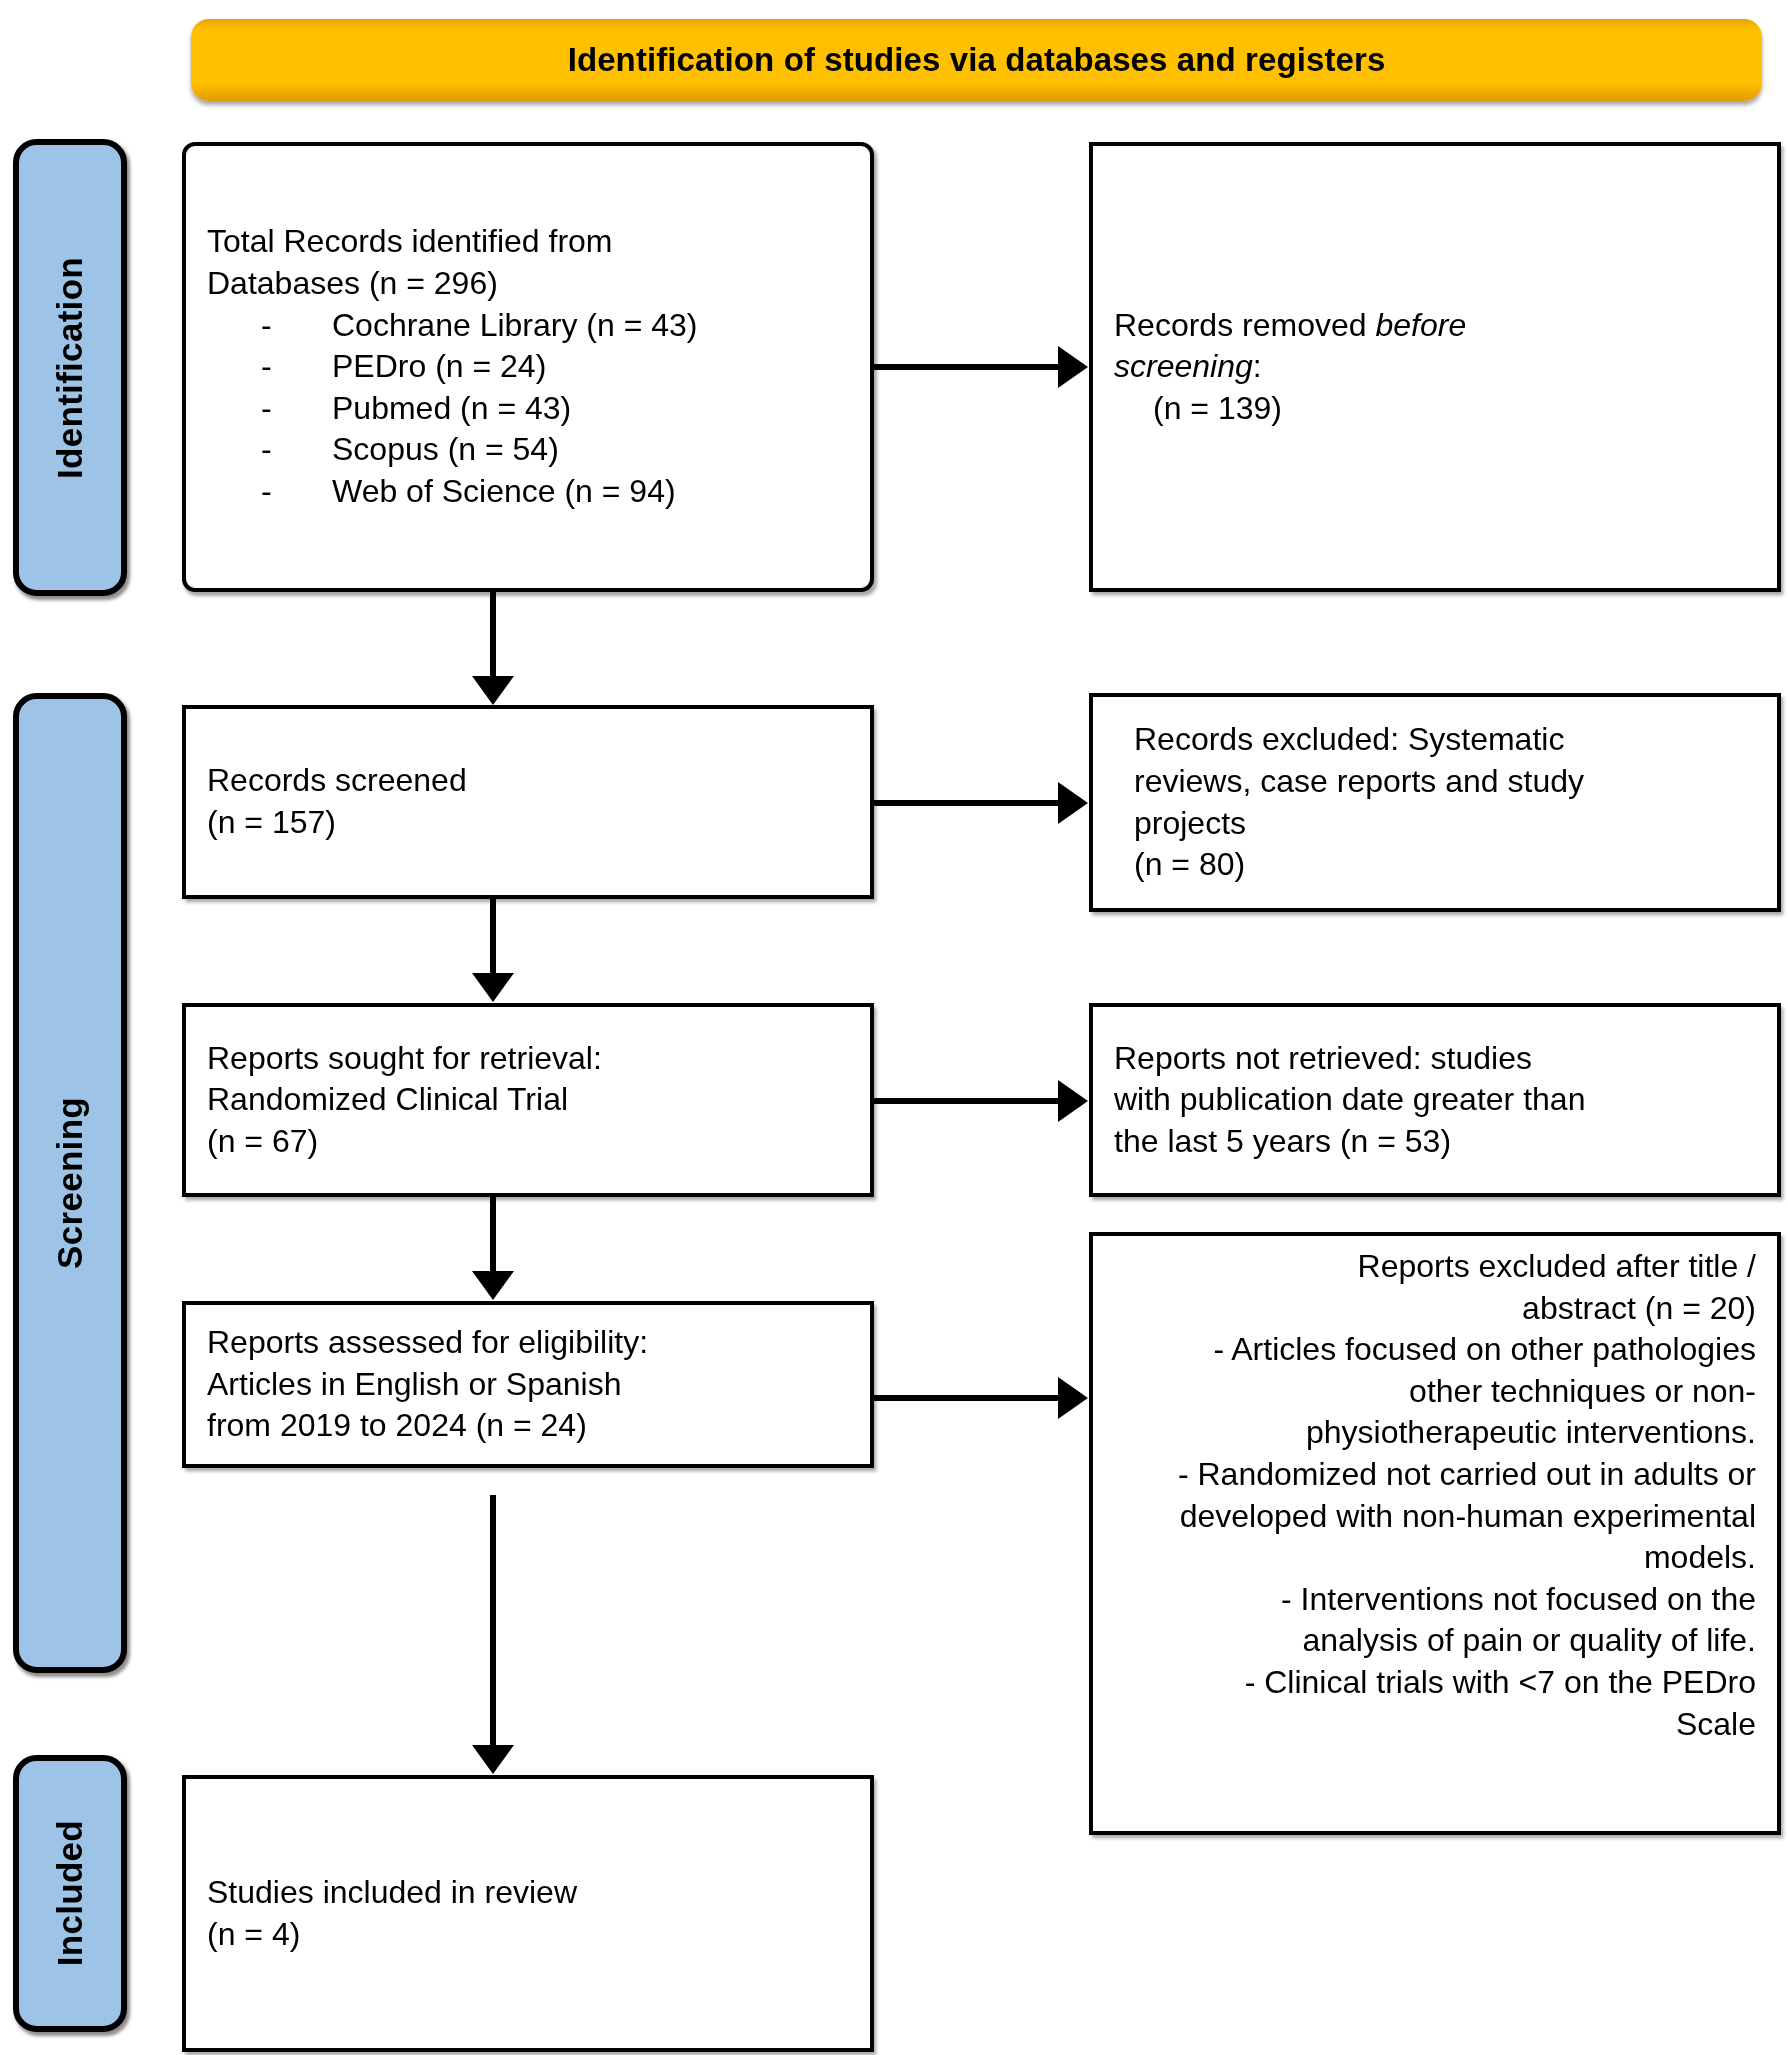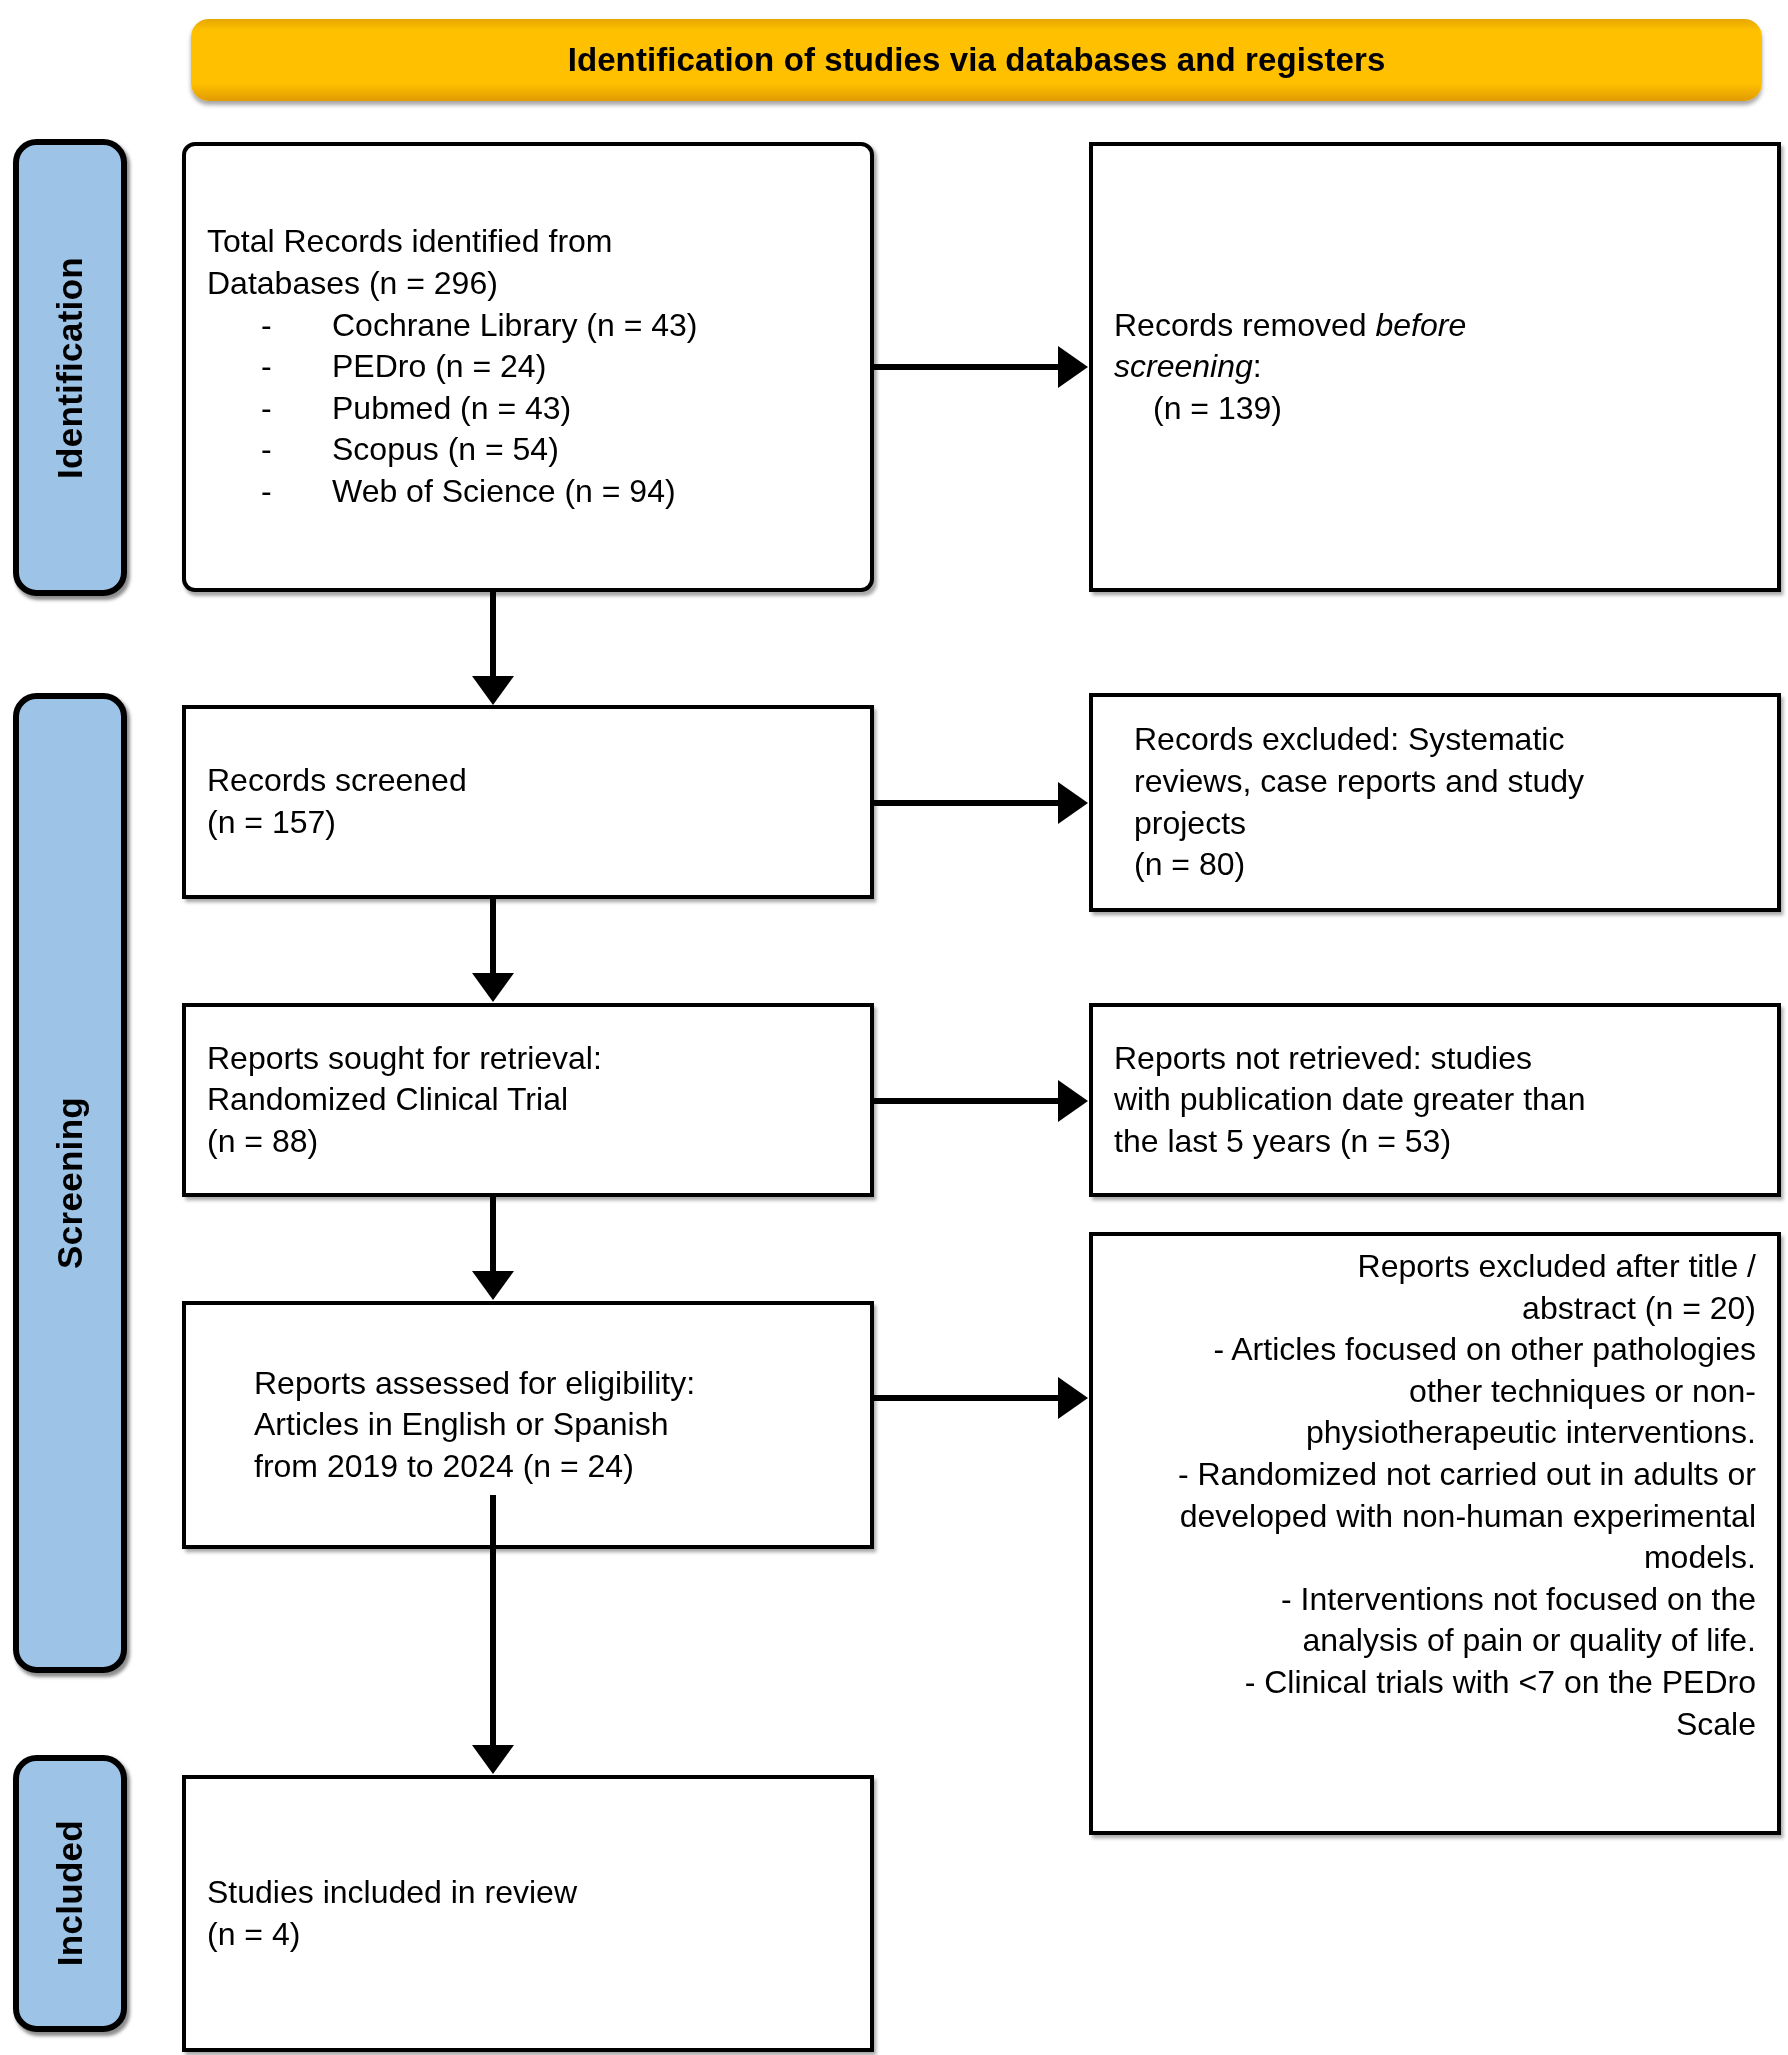--- a/index.html
+++ b/index.html
@@ -99,21 +99,21 @@
   .indent-1 { padding-left: 39px; }
   .indent-2 { padding-left: 64px; text-indent: -19.4px; }
 
   
   #box-identified        { left: 182px;  top: 142px;  width: 692px;  height: 450px; border-radius: 13px; }
   #box-removed           { left: 1089px; top: 142px;  width: 692px;  height: 450px; }
   #box-screened          { left: 182px;  top: 705px; width: 692px;  height: 194px; }
   #box-excluded-screen   { left: 1089px; top: 693px; width: 692px;  height: 219px; padding-left: 20px; }
   #box-sought            { left: 182px;  top: 1003px; width: 692px;  height: 194px; }
   #box-not-retrieved     { left: 1089px; top: 1003px; width: 692px;  height: 194px; }
-  #box-assessed          { left: 182px;  top: 1301px; width: 692px;  height: 248px; padding-left: 47px; }
+  #box-assessed          { left: 182px;  top: 1301px; width: 692px;  height: 167px; }
   #box-excluded-title    { left: 1089px; top: 1232px; width: 692px;  height: 603px; align-items: flex-start; }
   #box-excluded-title .box-inner { padding-top: 10px; text-align: right; }
   #box-included          { left: 182px;  top: 1775px; width: 692px;  height: 277px; }
 
   
   .arrow-v {
     position: absolute;
     width: 6.2px;
     background: #000000;
   }
@@ -223,21 +223,21 @@
       <p>reviews, case reports and study</p>
       <p>projects</p>
       <p>(n = 80)</p>
     </div>
   </div>
 
   <div class="box" id="box-sought">
     <div class="box-inner">
       <p>Reports sought for retrieval:</p>
       <p>Randomized Clinical Trial</p>
-      <p>(n = 88)</p>
+      <p>(n = 67)</p>
     </div>
   </div>
 
   <div class="box" id="box-not-retrieved">
     <div class="box-inner">
       <p>Reports not retrieved: studies</p>
       <p>with publication date greater than</p>
       <p>the last 5 years (n = 53)</p>
     </div>
   </div>

